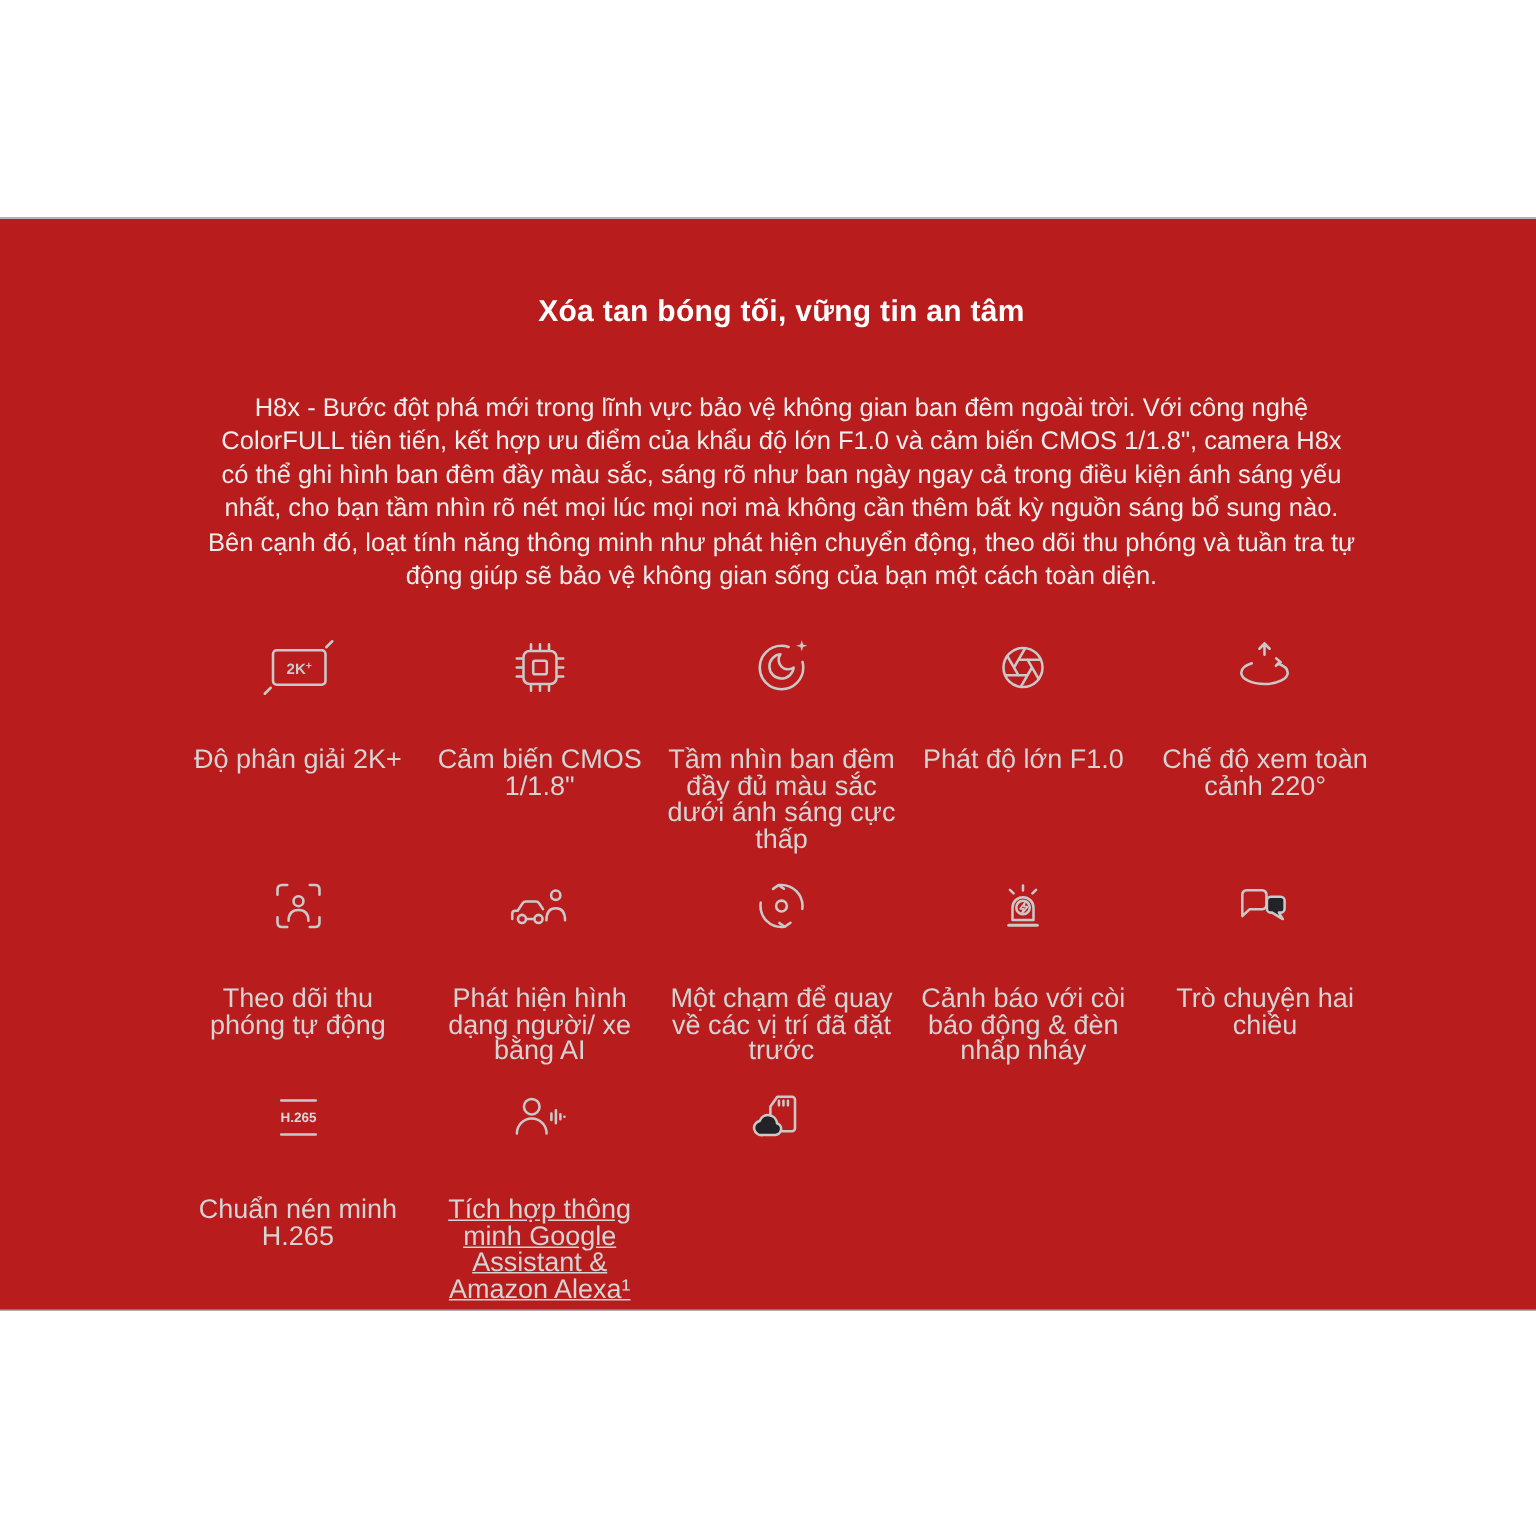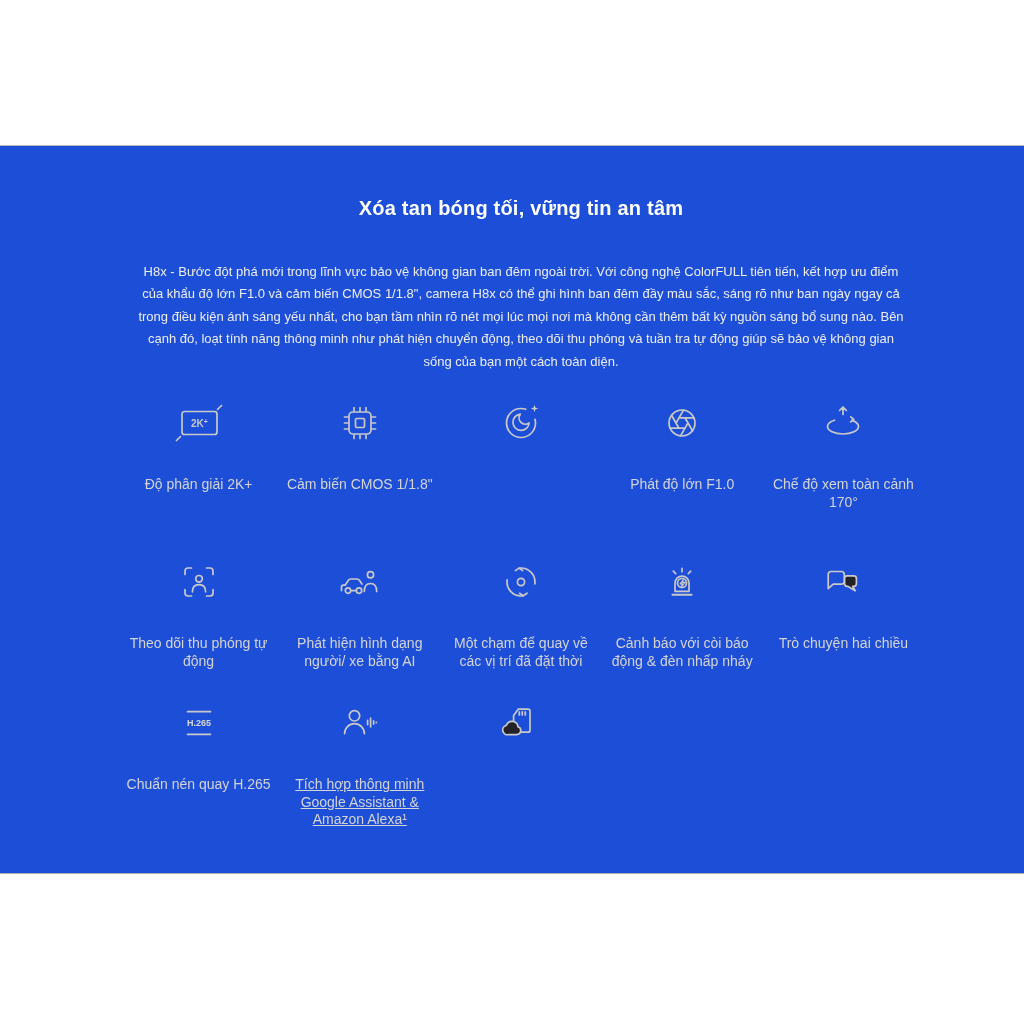--- a/index.html
+++ b/index.html
@@ -6,55 +6,55 @@
   body{
     width:1024px;height:1024px;
     background:#ffffff;
     font-family:"Liberation Sans","DejaVu Sans",sans-serif;
     overflow:hidden;
   }
   .panel{
     margin-top:145px;
     height:729px;
     box-sizing:border-box;
-    background:#1d4ed8;
+    background:#b91c1c;
     border-top:1px solid #b7b7ba;
     border-bottom:1px solid #aeaeb1;
     padding-top:49px;
     overflow:hidden;
   }
   .content{width:806px;margin-left:118px;}
   .title{
     color:#ffffff;
     font-size:20px;
     font-weight:700;
     line-height:27px;
     letter-spacing:.2px;
     text-align:center;
   }
   .desc{
     color:#ededed;
-    font-size:13px;
+    font-size:17px;
     line-height:22.4px;
     text-align:center;
     width:766px;
     margin:39px auto 0 auto;
   }
   .features{
     display:grid;
     grid-template-columns:repeat(5,1fr);
     grid-template-rows:159px 141px auto;
     margin-top:30px;
   }
   .feature{display:flex;flex-direction:column;align-items:center;}
   .feature-icon{height:40px;display:flex;align-items:center;justify-content:center;}
   .feature-icon svg{overflow:visible;display:block;}
   .feature-label{
     margin-top:33px;
-    font-size:14px;
+    font-size:18px;
     line-height:17.5px;
     color:#d4d4d4;
     text-align:center;
     max-width:152px;
   }
   .feature-label.link{text-decoration:underline;cursor:pointer;}
 </style>
 </head>
 <body>
 
@@ -90,20 +90,21 @@
         <div class="feature">
           <div class="feature-icon">
             <svg width="40" height="40" viewBox="0 0 40 40">
               <g fill="none" stroke="#c9c9c9" stroke-width="1.7" stroke-linecap="round" stroke-linejoin="round">
 <circle cx="20" cy="20" r="14.5" stroke-dasharray="72.7 14 4.4 0"></circle>
 <path d="M28.1 20 A8.1 8.1 0 1 1 19.3 11.2 A6.3 6.3 0 0 0 28.1 20 Z"></path>
 <path d="M33.5 1.8 l0.9 2.8 2.8 0.9 -2.8 0.9 -0.9 2.8 -0.9 -2.8 -2.8 -0.9 2.8 -0.9 z" fill="#c9c9c9" stroke="none"></path>
               </g>
             </svg>
           </div>
+          <div class="feature-label">Tầm nhìn ban đêm đầy đủ màu sắc dưới ánh sáng cực thấp</div>
         </div>
         <div class="feature">
           <div class="feature-icon">
             <svg width="40" height="40" viewBox="0 0 40 40">
               <g fill="none" stroke="#c9c9c9" stroke-width="1.7" stroke-linecap="round" stroke-linejoin="round">
 <circle cx="20" cy="20" r="13"></circle>
 <path d="M23 14.8 L30.5 27.7 M17 14.8 L31.9 14.8 M14 20 L21.5 7.1 M17 25.2 L9.5 12.3 M23 25.2 L8.1 25.2 M26 20 L18.5 32.9"></path>
               </g>
             </svg>
           </div>
@@ -112,21 +113,21 @@
         <div class="feature">
           <div class="feature-icon">
             <svg width="44" height="40" viewBox="0 0 44 40">
               <g fill="none" stroke="#c9c9c9" stroke-width="1.7" stroke-linecap="round" stroke-linejoin="round">
 <ellipse cx="22" cy="23.5" rx="15.5" ry="7.5" stroke-dasharray="47 17.4 10 0"></ellipse>
 <path d="M29.8 13.9 l3 2.6 -3.2 2.4"></path>
 <path d="M22 4 v7.5 M22 4 l-3.4 3.5 M22 4 l3.4 3.5"></path>
               </g>
             </svg>
           </div>
-          <div class="feature-label">Chế độ xem toàn cảnh 170°</div>
+          <div class="feature-label">Chế độ xem toàn cảnh 220°</div>
         </div>
         <div class="feature">
           <div class="feature-icon">
             <svg width="40" height="40" viewBox="0 0 40 40">
               <g fill="none" stroke="#c9c9c9" stroke-width="1.7" stroke-linecap="round" stroke-linejoin="round">
 <path d="M6 12.5 V9 q0 -3 3 -3 h3.5 M27.5 6 H31 q3 0 3 3 v3.5 M34 27.5 V31 q0 3 -3 3 h-3.5 M12.5 34 H9 q-3 0 -3 -3 v-3.5"></path>
 <circle cx="20" cy="16.8" r="3.3"></circle>
 <path d="M13.4 29.8 q0 -7.2 6.6 -7.2 t6.6 7.2"></path>
               </g>
             </svg>
@@ -151,21 +152,21 @@
         <div class="feature">
           <div class="feature-icon">
             <svg width="40" height="40" viewBox="0 0 40 40">
               <g fill="none" stroke="#c9c9c9" stroke-width="1.7" stroke-linecap="round" stroke-linejoin="round">
 <circle cx="20" cy="20" r="14" stroke-dasharray="2 18 26 18 24 0"></circle>
 <path d="M26 31.2 L22.2 33.8 L18.6 31.3 M14.4 8.6 L18 6.1 L21.6 8.5"></path>
 <circle cx="20" cy="20" r="3.6"></circle>
               </g>
             </svg>
           </div>
-          <div class="feature-label">Một chạm để quay về các vị trí đã đặt thời</div>
+          <div class="feature-label">Một chạm để quay về các vị trí đã đặt trước</div>
         </div>
         <div class="feature">
           <div class="feature-icon">
             <svg width="40" height="40" viewBox="0 0 40 40">
               <g fill="none" stroke="#c9c9c9" stroke-width="1.7" stroke-linecap="round" stroke-linejoin="round">
 <path d="M13 29.3 v-8.2 a7 7 0 0 1 14 0 v8.2 z"></path>
 <circle cx="20" cy="21" r="4.5"></circle>
 <path d="M21.2 17.9 l-3.1 4 h2.4 l-1.7 3.7 4.3 -5.2 h-2.5 z" stroke-width="1.1"></path>
 <path d="M10.5 32.8 h19" stroke-width="2.1"></path>
 <path d="M11.3 9.2 l2.4 2.4 M20 6.3 v3.4 M28.7 9.2 l-2.4 2.4"></path>
@@ -187,21 +188,21 @@
         </div>
         <div class="feature">
           <div class="feature-icon">
             <svg width="44" height="40" viewBox="0 0 44 40">
               <g fill="none" stroke="#c9c9c9" stroke-width="1.7" stroke-linecap="round" stroke-linejoin="round">
 <path d="M10.5 8.7 H33.5 M10.5 31.3 H33.5"></path>
 <text x="22" y="23.2" font-size="9" font-weight="700" fill="#d8d8d8" stroke="none" text-anchor="middle" font-family="Liberation Sans,sans-serif">H.265</text>
               </g>
             </svg>
           </div>
-          <div class="feature-label">Chuẩn nén quay H.265</div>
+          <div class="feature-label">Chuẩn nén minh H.265</div>
         </div>
         <div class="feature">
           <div class="feature-icon">
             <svg width="46" height="40" viewBox="0 0 46 40">
               <g fill="none" stroke="#c9c9c9" stroke-width="1.7" stroke-linecap="round" stroke-linejoin="round">
 <circle cx="17.5" cy="12.8" r="5.2"></circle>
 <path d="M7.6 30.6 a9.9 9.9 0 0 1 19.8 0"></path>
 <path d="M30.6 17.4 v4.2 M33.6 15.2 v8.6 M36.6 17.9 v3.2"></path>
 <circle cx="39.3" cy="19.5" r="0.9" fill="#c9c9c9" stroke="none"></circle>
               </g>

